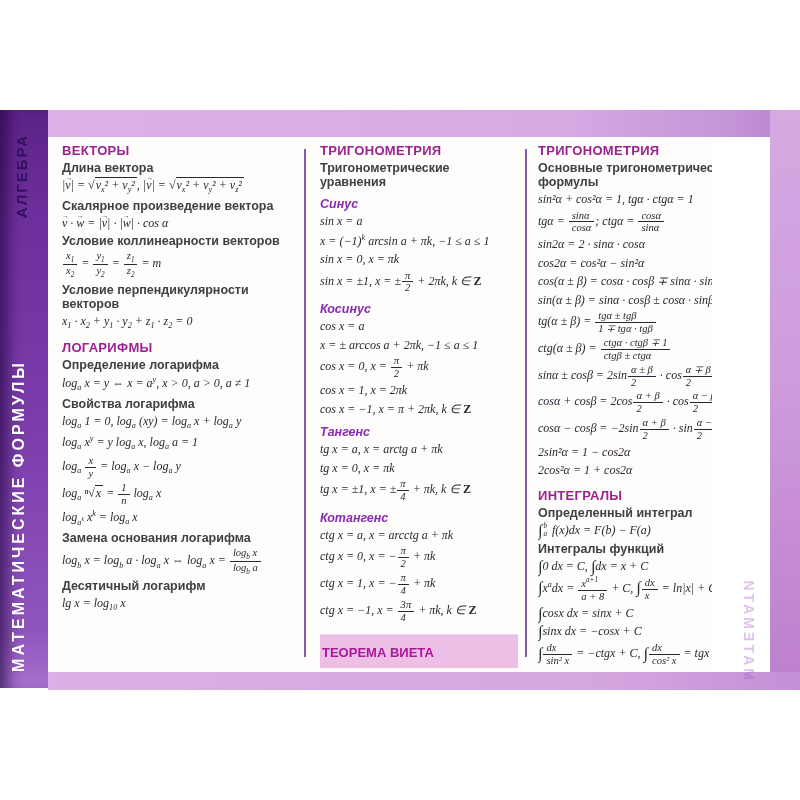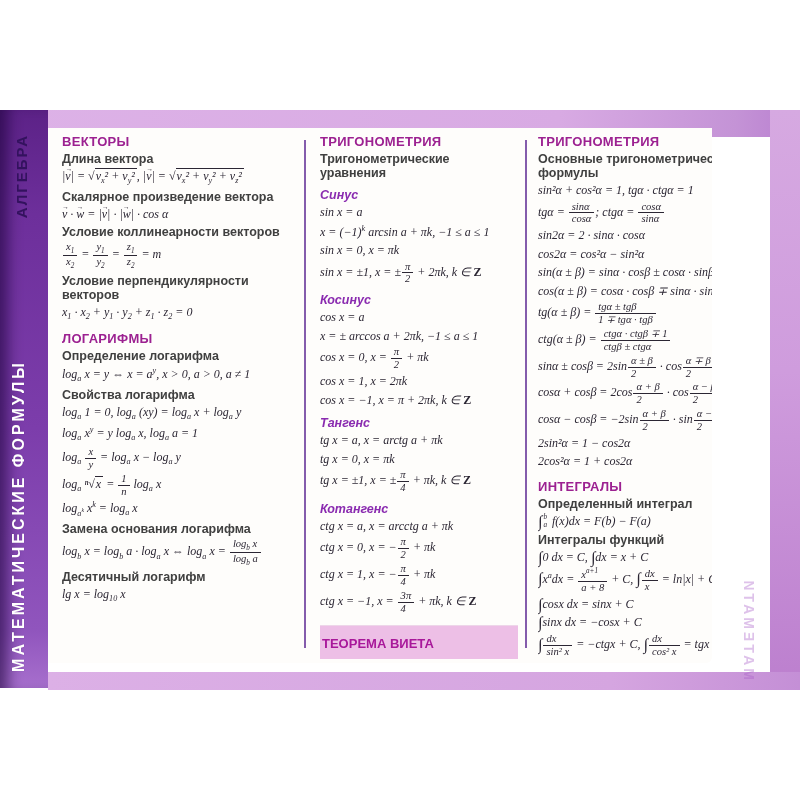--- a/index.html
+++ b/index.html
@@ -25,21 +25,21 @@
   .mformulas{left:10px;bottom:16px;font-size:16px;letter-spacing:3px;color:#ffffff;
     text-shadow:0 0 1px rgba(60,10,90,.4);}
 
   
   .bleed{position:absolute;left:741px;top:520px;height:160px;
     writing-mode:vertical-rl;transform:rotate(180deg) scaleX(-1);
     font-weight:bold;font-size:14px;letter-spacing:3px;color:rgba(167,95,200,0.38);
     filter:blur(0.4px);}
 
   
-  .card{position:absolute;left:48px;top:128px;width:664px;height:535px;
+  .card{position:absolute;left:48px;top:137px;width:664px;height:535px;
     background:#fefdfb;border-radius:0 0 6px 0;overflow:hidden;}
   .sep{position:absolute;top:12px;height:508px;width:2px;background:#6f3f9e;opacity:.85;}
   .sep1{left:256px;} .sep2{left:477px;}
 
   .col{position:absolute;top:5px;bottom:4px;overflow:hidden;}
   .col1{left:14px;width:236px;}
   .col2{left:272px;width:198px;}
   .col3{left:490px;width:224px;}
 
   
@@ -187,22 +187,22 @@
         <div class="f">sin²α + cos²α = 1,  tgα · ctgα = 1</div>
         <div class="f">tgα = <span class="fr">
             <span class="fn">sinα</span>
             <span class="fd">cosα</span>
           </span>;  ctgα = <span class="fr">
             <span class="fn">cosα</span>
             <span class="fd">sinα</span>
           </span></div>
         <div class="f">sin2α = 2 · sinα · cosα</div>
         <div class="f">cos2α = cos²α − sin²α</div>
+        <div class="f">cos(α ± β) = cosα · cosβ ∓ sinα · sinβ</div>
         <div class="f">sin(α ± β) = sinα · cosβ ± cosα · sinβ</div>
-        <div class="f">cos(α ± β) = cosα · cosβ ∓ sinα · sinβ</div>
         <div class="f">tg(α ± β) = <span class="fr">
             <span class="fn">tgα ± tgβ</span>
             <span class="fd">1 ∓ tgα · tgβ</span>
           </span></div>
         <div class="f">ctg(α ± β) = <span class="fr">
             <span class="fn">ctgα · ctgβ ∓ 1</span>
             <span class="fd">ctgβ ± ctgα</span>
           </span></div>
         <div class="f">sinα ± cosβ = 2sin<span class="fr">
             <span class="fn">α ± β</span>

